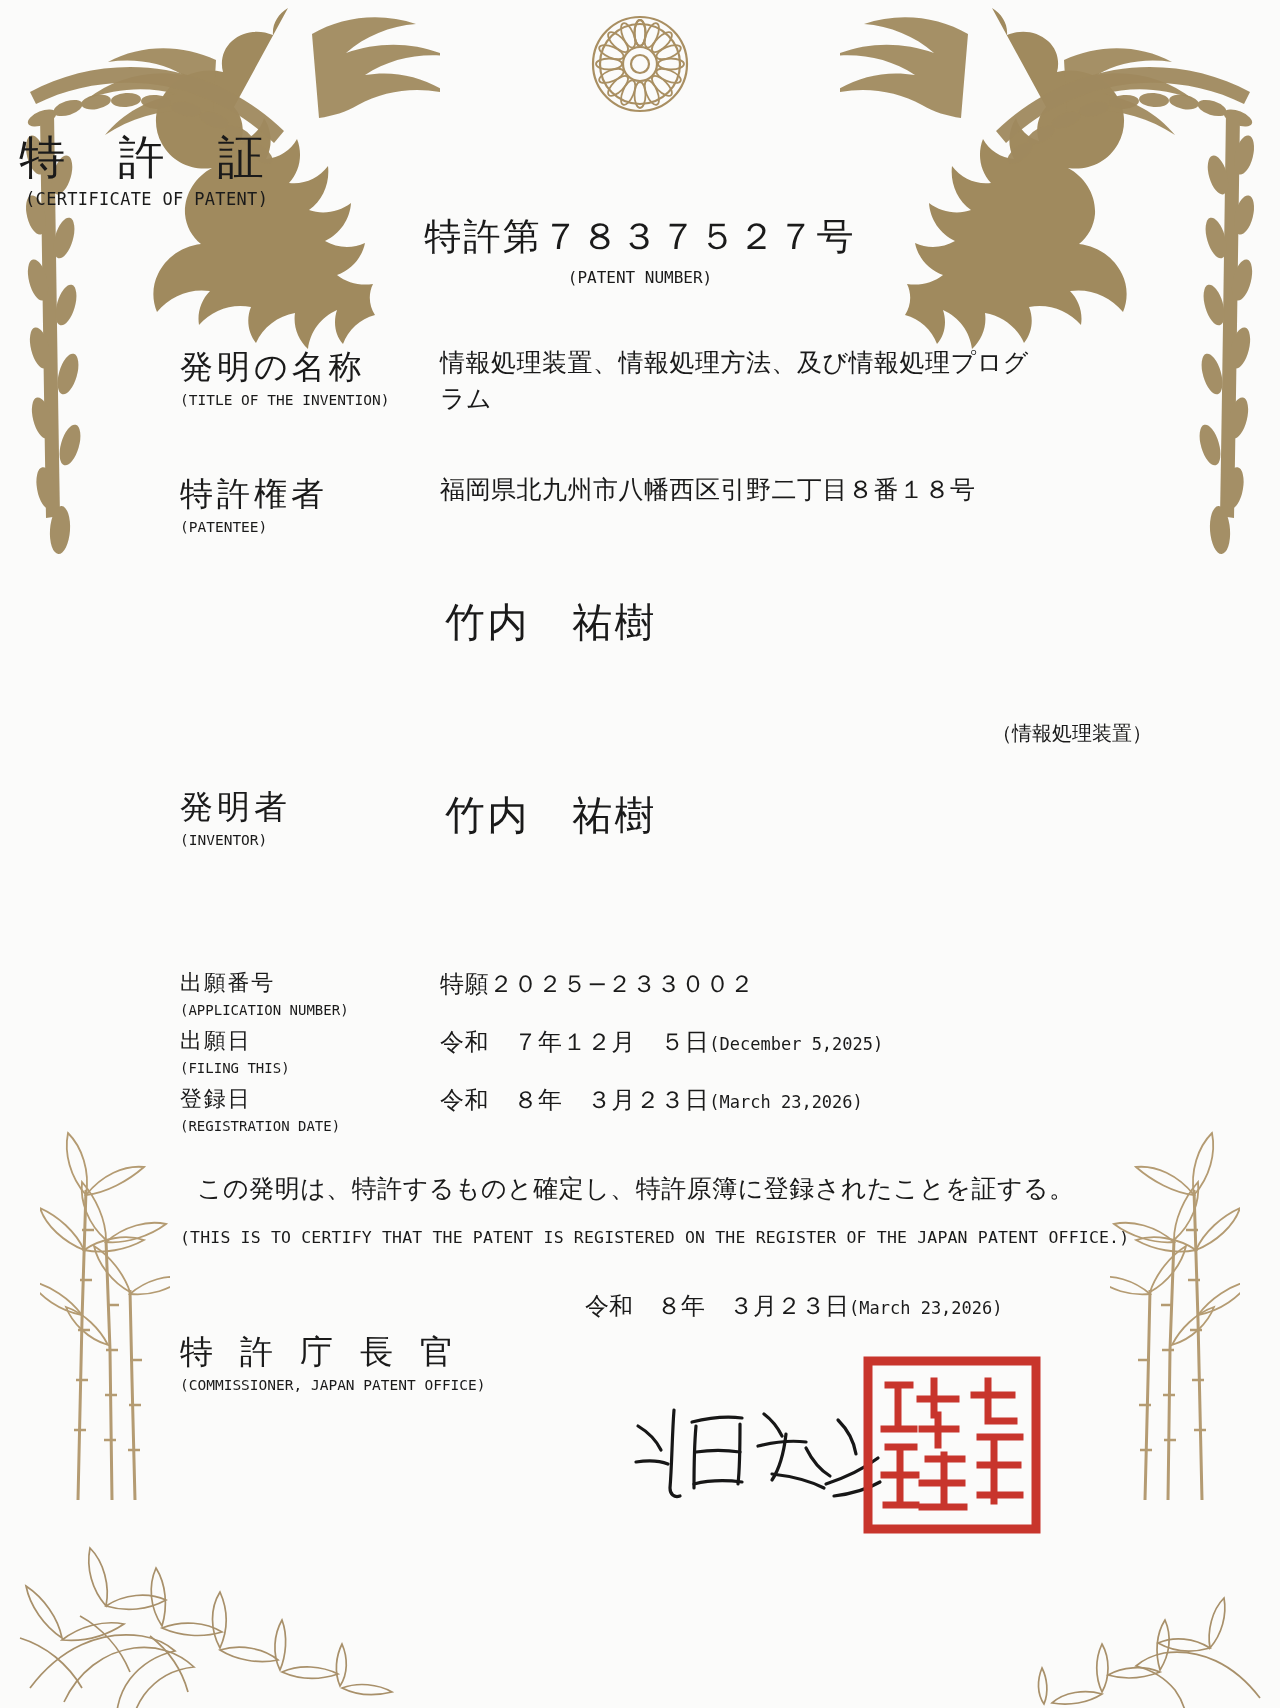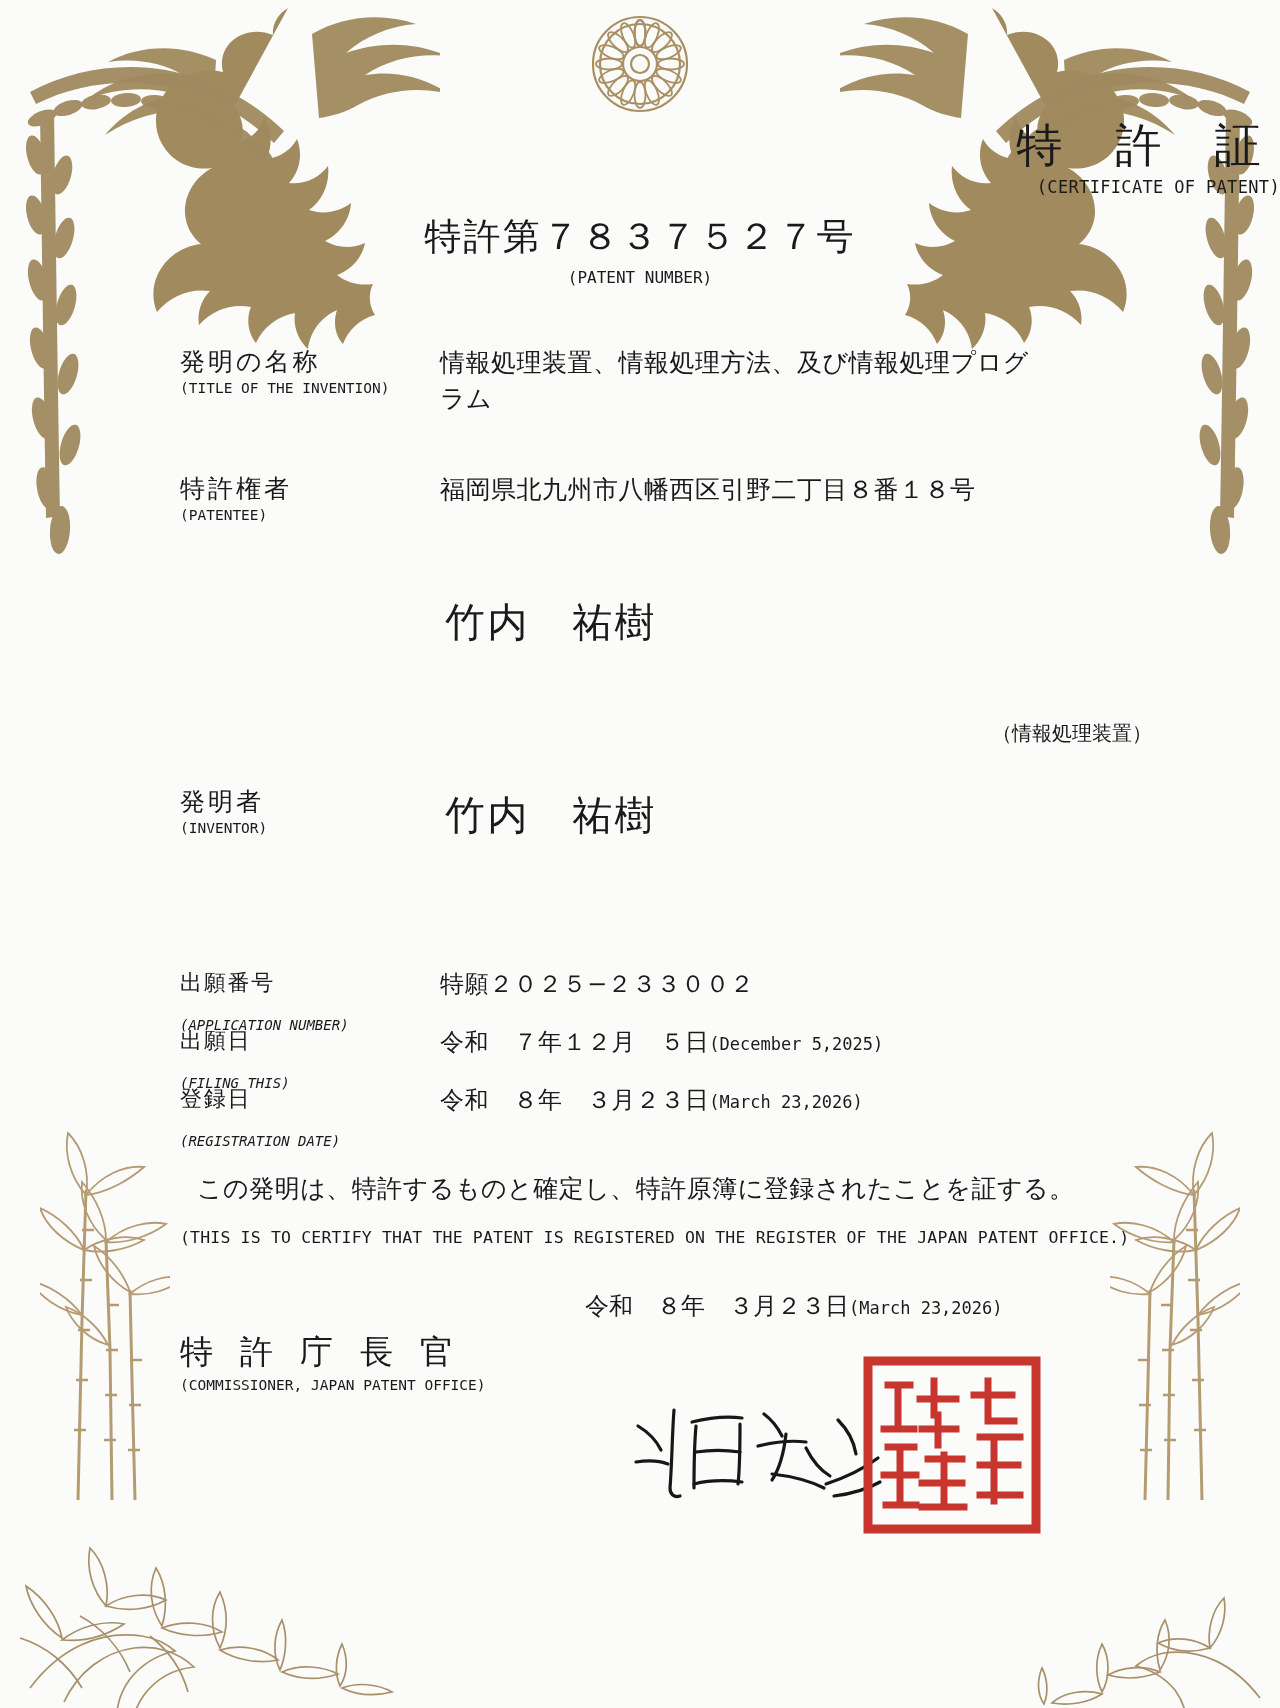--- a/index.html
+++ b/index.html
@@ -29,24 +29,24 @@
   #orn-leaves-bottom { left: 10px; bottom: 0px; }
   #orn-leaves-bottom-right { right: 10px; bottom: 0px; }
 
   
   .sheet {
     position: absolute;
     inset: 0;
   }
   .title-block {
     position: absolute;
-    top: 120px;
+    top: 132px;
     left: 0;
     right: 0;
-    text-align: right;
+    text-align: left;
   }
   .title-jp {
     font-size: 46px;
     letter-spacing: 0.42em;
     text-indent: 0.42em;
     font-weight: 400;
     font-family: "DejaVu Serif", "Liberation Serif", serif;
     line-height: 1.1;
   }
   .title-en {
@@ -78,21 +78,21 @@
   
   .field {
     position: absolute;
   }
   .label {
     position: absolute;
     left: 180px;
     width: 250px;
   }
   .label .jp {
-    font-size: 25px;
+    font-size: 33px;
     letter-spacing: 0.12em;
     font-family: Liberation Sans, sans-serif;
     white-space: nowrap;
   }
   .label .en {
     font-size: 14.5px;
     margin-top: 2px;
     font-family: "DejaVu Sans Mono", monospace;
     white-space: nowrap;
   }
@@ -125,24 +125,23 @@
     left: 180px;
   }
   .drow-label .jp {
     font-size: 22px;
     letter-spacing: 0.08em;
     font-family: "DejaVu Serif", "Liberation Serif", serif;
     white-space: nowrap;
   }
   .drow-label .en {
     font-size: 14px;
-    margin-top: 19px;
-    font-family: "DejaVu Sans Mono", monospace;
-    white-space: nowrap;
-    font-style: italic;
+    margin-top: 4px;
+    font-family: "DejaVu Sans Mono", monospace;
+    white-space: nowrap;
   }
   .drow-value {
     position: absolute;
     left: 440px;
     font-size: 24px;
     letter-spacing: 0.02em;
     font-family: "DejaVu Serif", "Liberation Serif", serif;
     white-space: nowrap;
   }
   .drow-value .paren {

